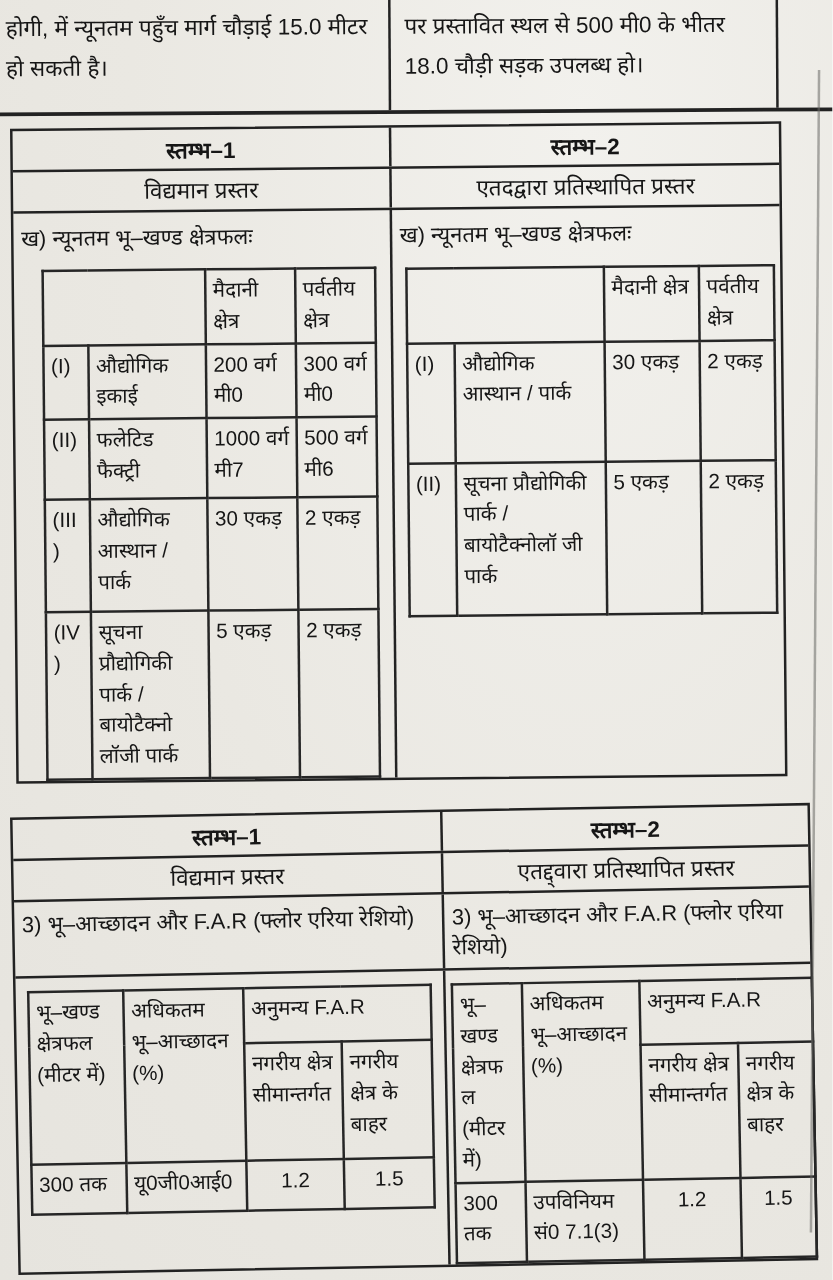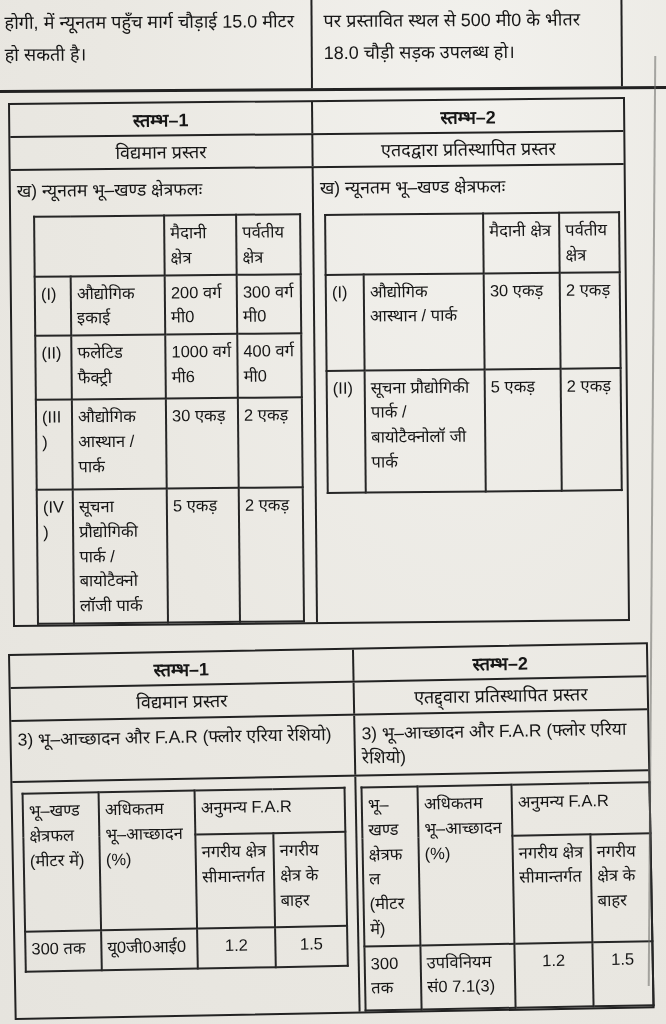--- a/index.html
+++ b/index.html
@@ -93,22 +93,22 @@
         </tr>
         <tr style="height:56px">
           <td>(I)</td>
           <td>औद्योगिक इकाई</td>
           <td>200 वर्ग मी0</td>
           <td>300 वर्ग मी0</td>
         </tr>
         <tr style="height:64px">
           <td>(II)</td>
           <td>फलेटिड फैक्ट्री</td>
-          <td>1000 वर्ग मी6</td>
-          <td>400 वर्ग मी0</td>
+          <td>1000 वर्ग मी7</td>
+          <td>500 वर्ग मी6</td>
         </tr>
         <tr style="height:90px">
           <td>(III)</td>
           <td>औद्योगिक आस्थान / पार्क</td>
           <td>30 एकड़</td>
           <td>2 एकड़</td>
         </tr>
         <tr style="height:118px">
           <td>(IV)</td>
           <td>सूचना प्रौद्योगिकी पार्क / बायोटैक्नो लॉजी पार्क</td>

